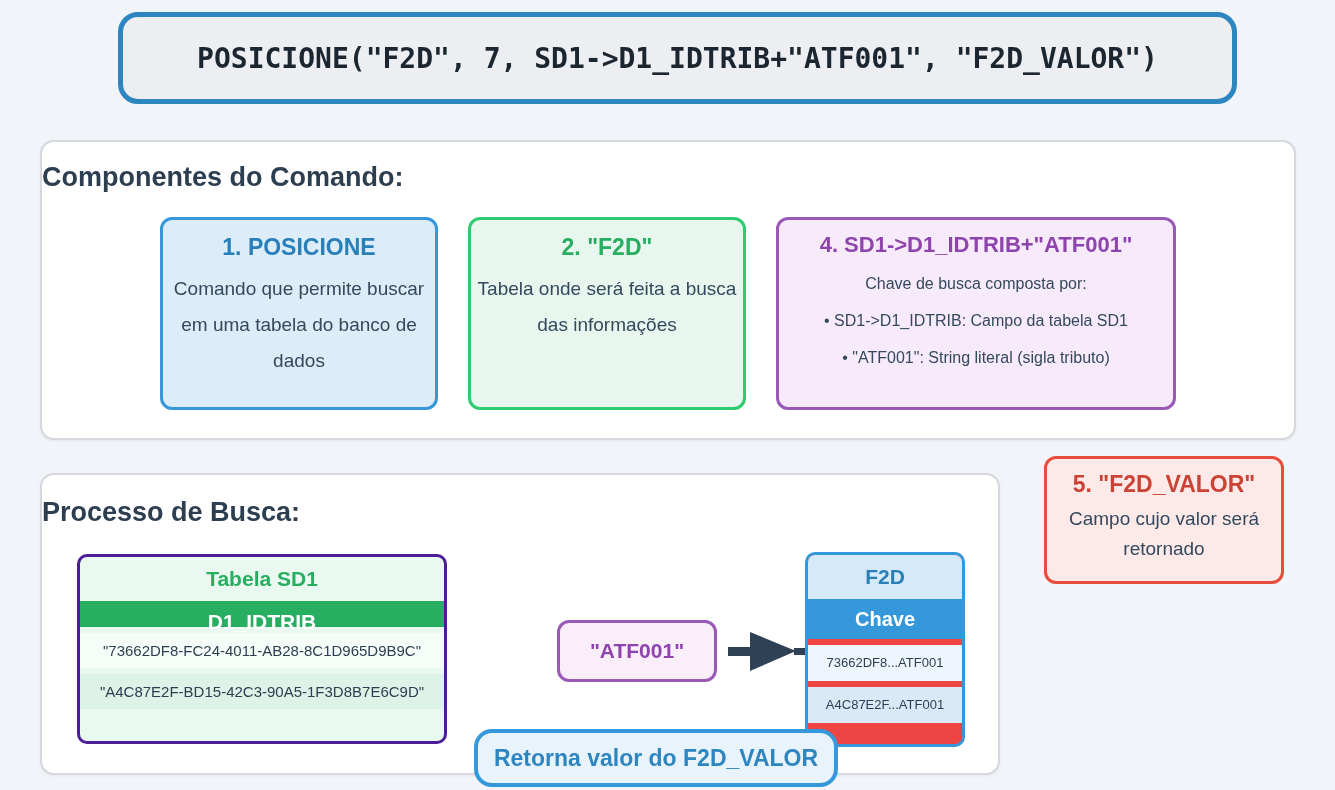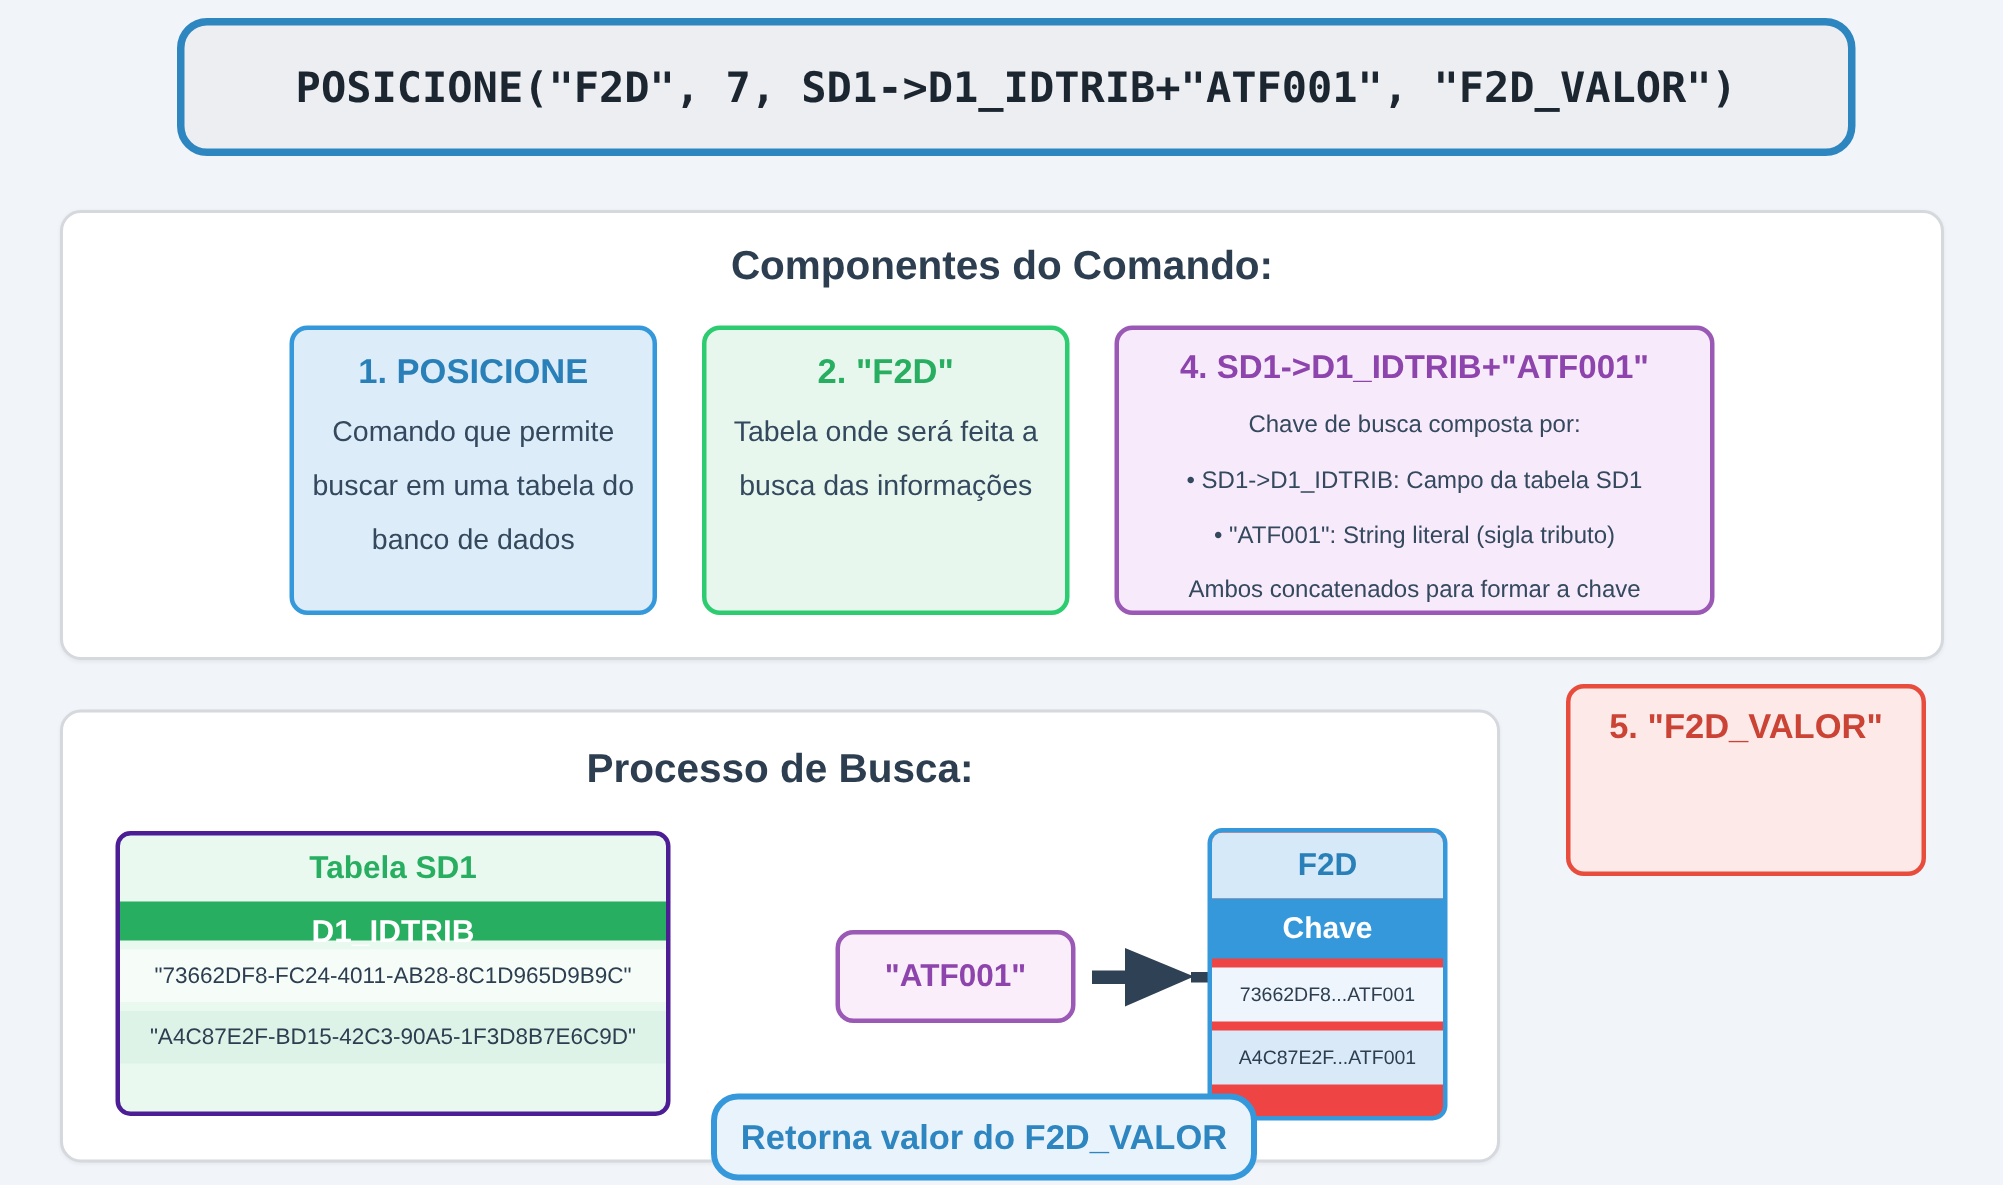--- a/index.html
+++ b/index.html
@@ -30,21 +30,20 @@
 
   
   .card {
     position: absolute;
     background: #ffffff;
     border: 2px solid #d5d8dc;
     border-radius: 14px;
     box-shadow: 0 1px 3px rgba(0,0,0,0.06);
   }
   .card-title {
-    text-align: center;
     font-size: 27px;
     font-weight: bold;
     color: #2c3e50;
   }
 
   
   .components-card { left: 40px; top: 140px; width: 1256px; height: 300px; }
   .components-card .card-title { margin-top: 20px; }
   .comp-row {
     position: absolute; left: 0; top: 75px; width: 100%;
@@ -53,21 +52,21 @@
   .comp-box {
     height: 193px;
     border-radius: 12px;
     border: 3px solid;
     padding-top: 14px;
     text-align: center;
   }
   .comp-box h3 { font-size: 23px; font-weight: bold; }
   .comp-box p  { font-size: 19px; line-height: 1.9; margin-top: 10px; }
   .comp-box .line { font-size: 16px; line-height: 2.3; }
-  .comp-box.w-sm { width: 245px; }
+  .comp-box.w-sm { width: 278px; }
   .comp-box.w-lg { width: 400px; }
   .box-blue   { background: #dcecf8; border-color: #3498db; }
   .box-blue h3   { color: #2980b9; }
   .box-green  { background: #e7f7ee; border-color: #2ecc71; }
   .box-green h3  { color: #27ae60; }
   .box-orange { background: #fdf2de; border-color: #f39c12; }
   .box-orange h3 { color: #d35400; }
   .box-purple { background: #f7eafa; border-color: #9b59b6; padding-top: 12px; }
   .box-purple h3 { color: #8e44ad; font-size: 22px; }
   .box-purple .body-lines { margin-top: 8px; }
@@ -180,21 +179,20 @@
       <p>Tabela onde será feita a busca das informações</p>
     </div>
 
 
     <div class="comp-box w-lg box-purple">
       <h3>4. SD1-&gt;D1_IDTRIB+"ATF001"</h3>
       <div class="body-lines">
         <div class="line">Chave de busca composta por:</div>
         <div class="line">• SD1-&gt;D1_IDTRIB: Campo da tabela SD1</div>
         <div class="line">• "ATF001": String literal (sigla tributo)</div>
-        <div class="line">Ambos concatenados para formar a chave</div>
       </div>
     </div>
 
   </div>
 </section>
 
 <section class="card process-card">
   <h2 class="card-title">Processo de Busca:</h2>
 
   <div class="sd1-table">
@@ -217,13 +215,14 @@
     <div class="f2d-col">Chave</div>
     <div class="f2d-row odd">73662DF8...ATF001</div>
     <div class="f2d-row even">A4C87E2F...ATF001</div>
   </div>
 
   <div class="result-badge">Retorna valor do F2D_VALOR</div>
 </section>
 
 <div class="box-red">
   <h3>5. "F2D_VALOR"</h3>
+  <p>Campo cujo valor será retornado</p>
 </div>
 
 </body></html>

